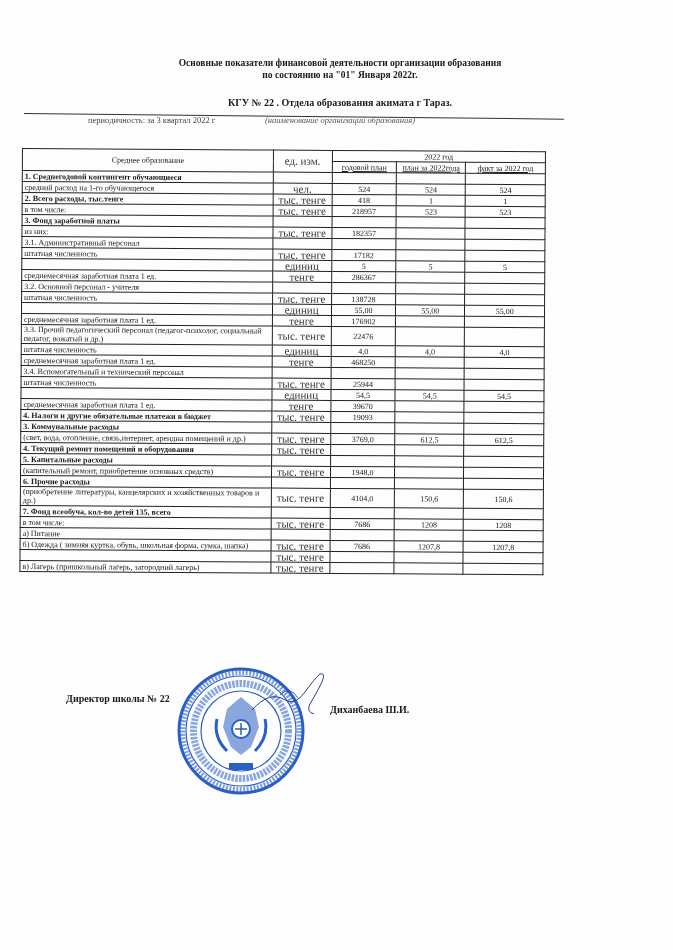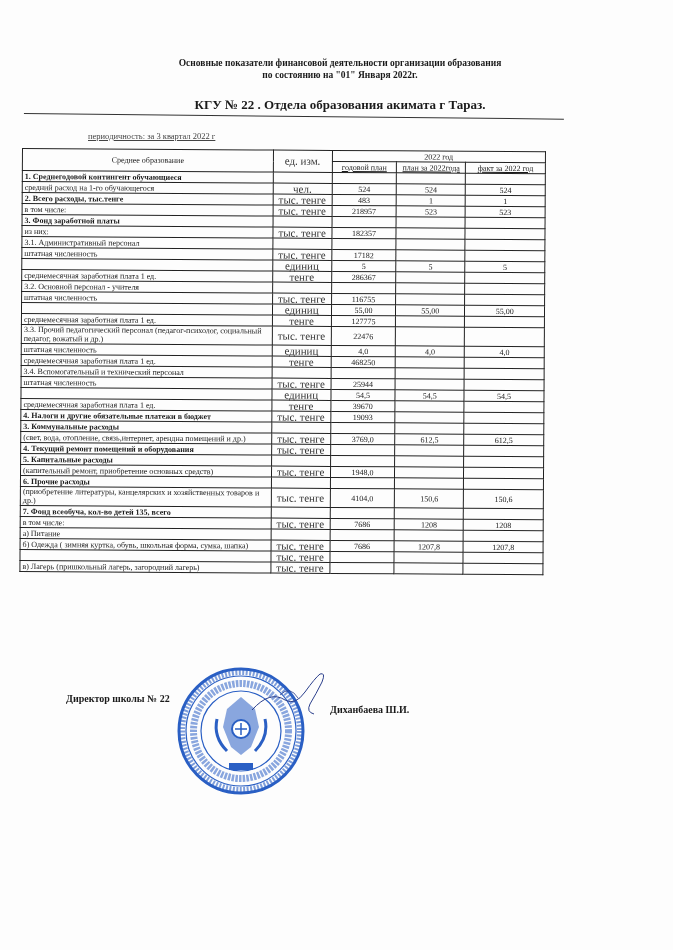--- a/index.html
+++ b/index.html
@@ -1,22 +1,22 @@
 <!DOCTYPE html>
 <html><head>
   <meta charset="utf-8">
   <style>
     html, body { margin: 0; padding: 0; background: #ffffff; }
     body { width: 673px; height: 950px; position: relative; overflow: hidden; font-family: "Liberation Serif", serif; color: #1a1a1a; }
     .page { position: absolute; left: 0; top: 0; width: 673px; height: 950px; background: #fdfdfd; }
     .title { position: absolute; left: 100px; top: 57px; width: 480px; text-align: center; font-weight: bold; font-size: 9.5px; line-height: 12px; }
     .org-line { position: absolute; left: 24px; top: 100px; width: 540px; border-bottom: 1px solid #333; height: 13px; transform: rotate(0.6deg); transform-origin: left center; }
-    .org-name { position: absolute; left: 100px; top: 97px; width: 480px; text-align: center; font-weight: bold; font-size: 13px; }
+    .org-name { position: absolute; left: 100px; top: 97px; width: 480px; text-align: center; font-weight: bold; font-size: 10px; }
     .org-caption { position: absolute; left: 100px; top: 115px; width: 480px; text-align: center; font-style: italic; font-size: 8.5px; color: #555; }
-    .periodicity { position: absolute; left: 88px; top: 131px; font-size: 8.5px; text-decoration: underline; color: #444; }
+    .periodicity { position: absolute; left: 88px; top: 115px; font-size: 8.5px; color: #444; }
     table.main { position: absolute; left: 22px; top: 148px; width: 524px; border-collapse: collapse; font-size: 8px; transform: rotate(0.35deg); transform-origin: left top; }
     table.main td, table.main th { border: 1px solid #222; padding: 0 2px; height: 10px; line-height: 9px; vertical-align: middle; }
     table.main th { font-weight: normal; text-align: center; }
     .c-name { width: 257px; text-align: left; }
     .c-unit { width: 55px; text-align: center; font-size: 11px; color: #333; }
     .c-num { width: 62px; text-align: center; }
     .c-num2 { width: 66px; text-align: center; }
     .c-num3 { width: 78px; text-align: center; margin-top: 48px; }
     .bold { font-weight: bold; }
     .tall td { height: 20px; }
@@ -31,20 +31,21 @@
 </head>
 <body>
 
 <div class="page">
   <div class="title">
     <div>Основные показатели финансовой деятельности организации образования</div>
     <div>по состоянию на "01" Января  2022г.</div>
   </div>
   <div class="org-line"></div>
   <div class="org-name">КГУ № 22 . Отдела образования акимата г Тараз.</div>
+  <div class="org-caption">(наименование организации образования)</div>
   <div class="periodicity">периодичность: за 3 квартал 2022 г</div>
 
   <table class="main">
     <thead>
       <tr class="hdr1">
         <th rowspan="2" class="c-name" style="text-align:center">Среднее образование</th>
         <th rowspan="2" class="c-unit">ед. изм.</th>
         <th colspan="3">2022 год</th>
       </tr>
       <tr class="hdr2">
@@ -64,21 +65,21 @@
         <tr>
           <td class="c-name">средний расход на 1-го обучающегося</td>
           <td class="c-unit">чел.</td>
           <td class="c-num">524</td>
           <td class="c-num2">524</td>
           <td class="c-num3">524</td>
         </tr>
         <tr>
           <td class="c-name bold">2. Всего расходы, тыс.тенге</td>
           <td class="c-unit">тыс. тенге</td>
-          <td class="c-num">483</td>
+          <td class="c-num">418</td>
           <td class="c-num2">1</td>
           <td class="c-num3">1</td>
         </tr>
         <tr>
           <td class="c-name">в том числе:</td>
           <td class="c-unit">тыс. тенге</td>
           <td class="c-num">218957</td>
           <td class="c-num2">523</td>
           <td class="c-num3">523</td>
         </tr>
@@ -127,35 +128,35 @@
         <tr>
           <td class="c-name">3.2. Основной персонал - учителя</td>
           <td class="c-unit"></td>
           <td class="c-num"></td>
           <td class="c-num2"></td>
           <td class="c-num3"></td>
         </tr>
         <tr>
           <td class="c-name">штатная численность</td>
           <td class="c-unit">тыс. тенге</td>
-          <td class="c-num">116755</td>
+          <td class="c-num">138728</td>
           <td class="c-num2"></td>
           <td class="c-num3"></td>
         </tr>
         <tr>
           <td class="c-name"></td>
           <td class="c-unit">единиц</td>
           <td class="c-num">55,00</td>
           <td class="c-num2">55,00</td>
           <td class="c-num3">55,00</td>
         </tr>
         <tr class="tall">
           <td class="c-name">среднемесячная заработная плата 1 ед.</td>
           <td class="c-unit">тенге</td>
-          <td class="c-num">127775</td>
+          <td class="c-num">176902</td>
           <td class="c-num2"></td>
           <td class="c-num3"></td>
         </tr>
         <tr class="tall">
           <td class="c-name">3.3. Прочий педагогический персонал (педагог-психолог, социальный педагог, вожатый и др.)</td>
           <td class="c-unit">тыс. тенге</td>
           <td class="c-num">22476</td>
           <td class="c-num2"></td>
           <td class="c-num3"></td>
         </tr>

